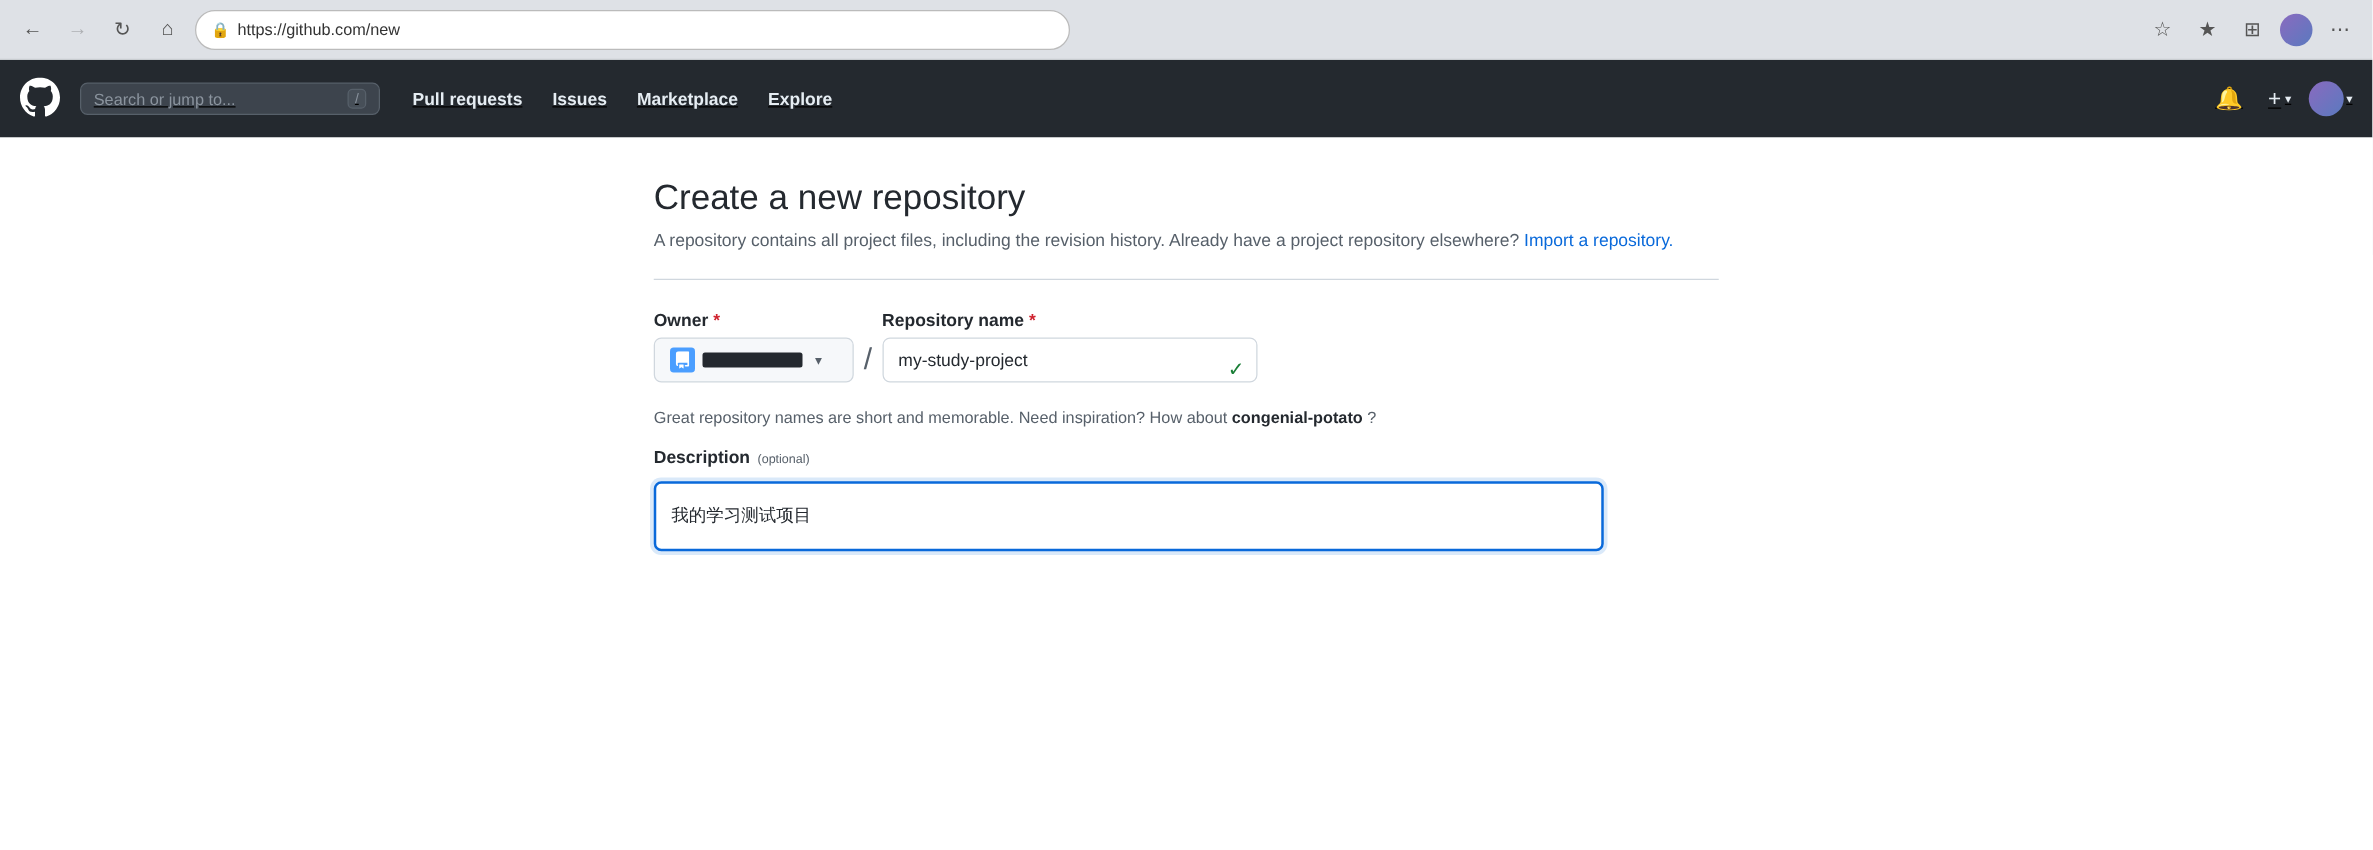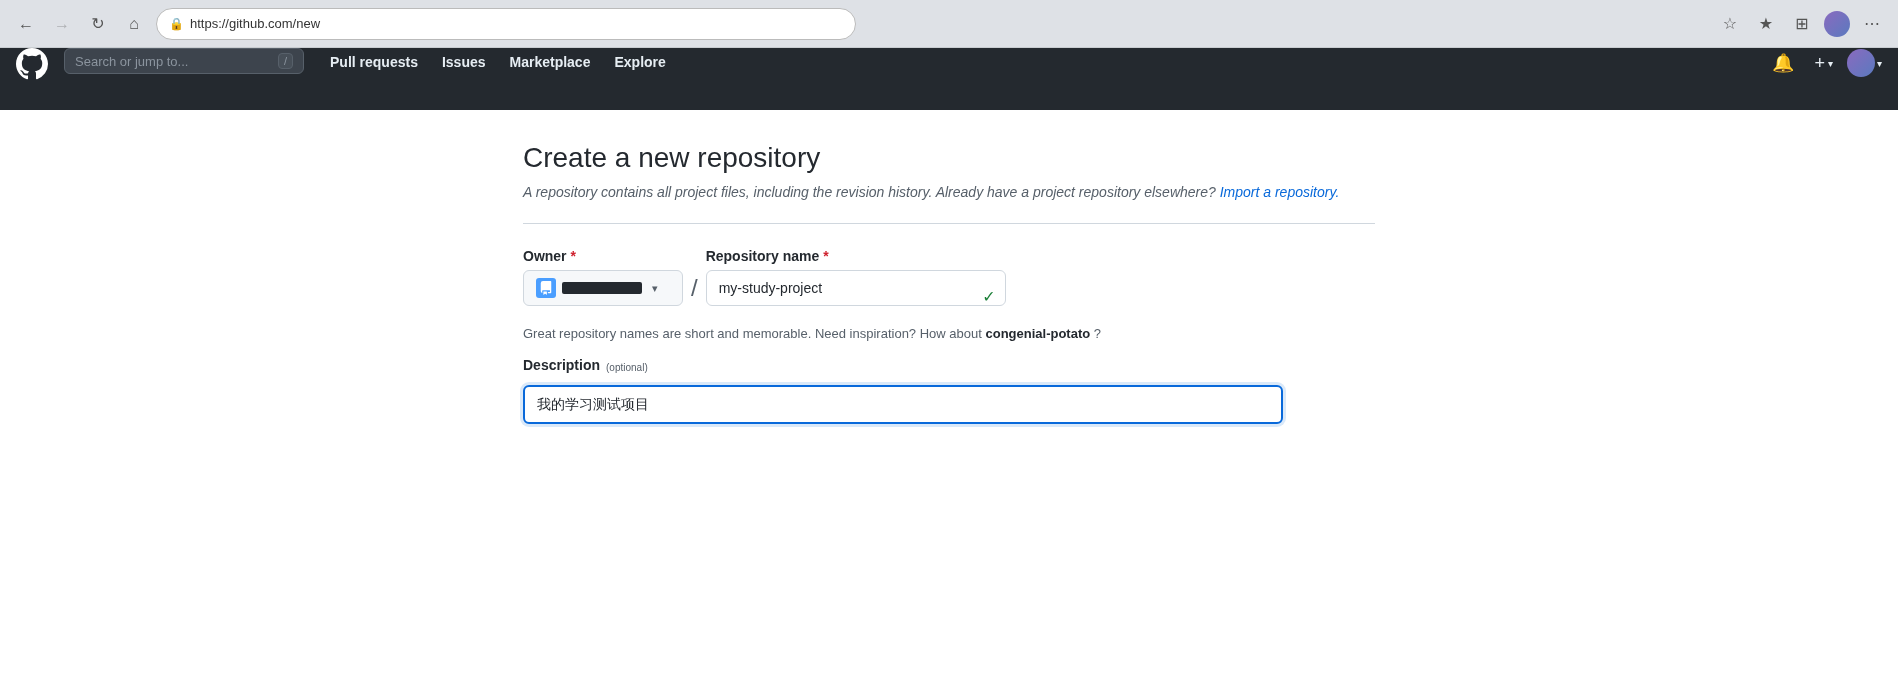--- a/index.html
+++ b/index.html
@@ -62,23 +62,24 @@
       overflow: hidden;
       display: flex; align-items: center; justify-content: center;
       font-size: 12px; color: #fff;
     }
 
     
     .gh-navbar {
       background: #24292f;
       height: 62px;
       display: flex;
-      align-items: flex-start;
+      align-items: center;
       padding: 0 16px;
       gap: 16px;
+      text-decoration: underline;
     }
     .gh-logo {
       width: 32px; height: 32px;
       fill: #fff;
       flex-shrink: 0;
     }
     .gh-search {
       display: flex;
       align-items: center;
       background: #3d444d;
@@ -154,21 +155,20 @@
       font-size: 28px;
       font-weight: 300;
       color: #24292f;
       margin-bottom: 8px;
     }
     .page-description {
       font-size: 14px;
       color: #57606a;
       margin-bottom: 4px;
       line-height: 1.5;
-      font-style: italic;
     }
     .page-description a {
       color: #0969da;
       text-decoration: none;
     }
     .divider {
       border: none;
       border-top: 1px solid #d0d7de;
       margin: 20px 0 24px;
     }
@@ -270,21 +270,21 @@
       align-items: flex-end;
       gap: 6px;
     }
     .optional-tag {
       font-weight: 400;
       color: #57606a;
       font-size: 10px;
     }
     .desc-input {
       width: 100%;
-      height: 39px;
+      height: 56px;
       border: 2px solid #0969da;
       border-radius: 6px;
       padding: 6px 12px;
       font-size: 14px;
       color: #24292f;
       outline: none;
       box-shadow: 0 0 0 3px rgba(9,105,218,0.15);
     }
   </style>
 </head>

